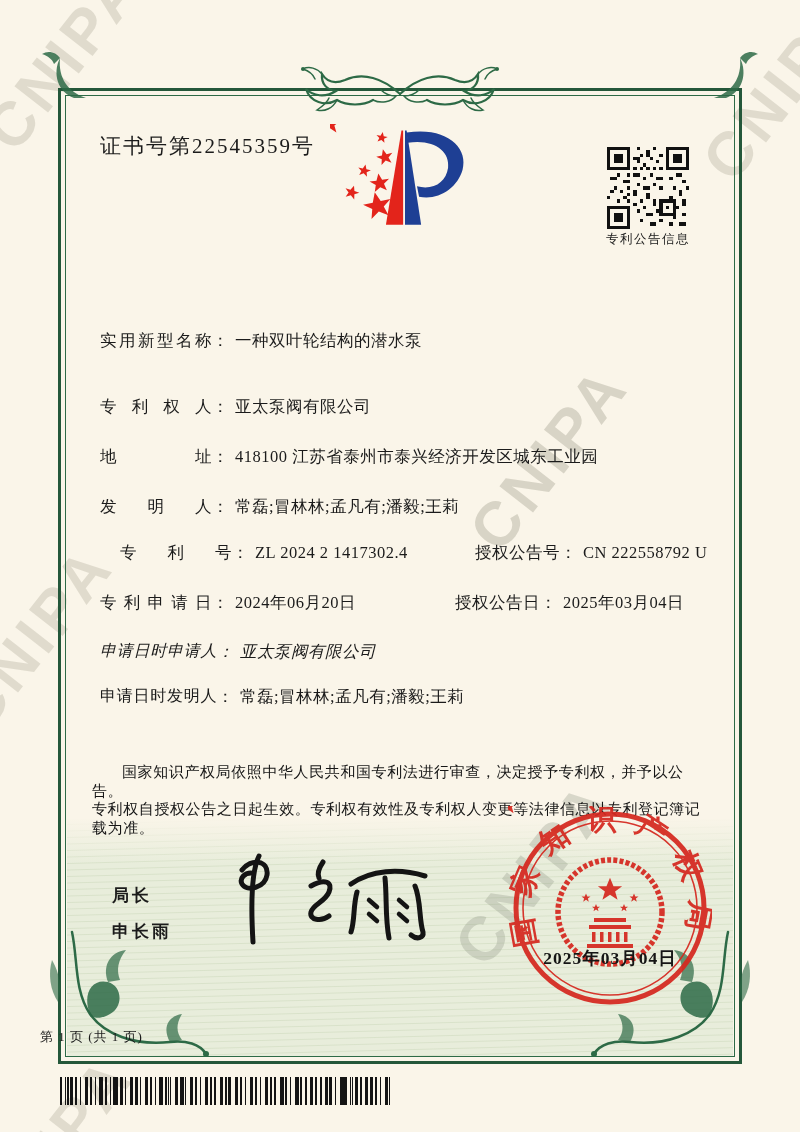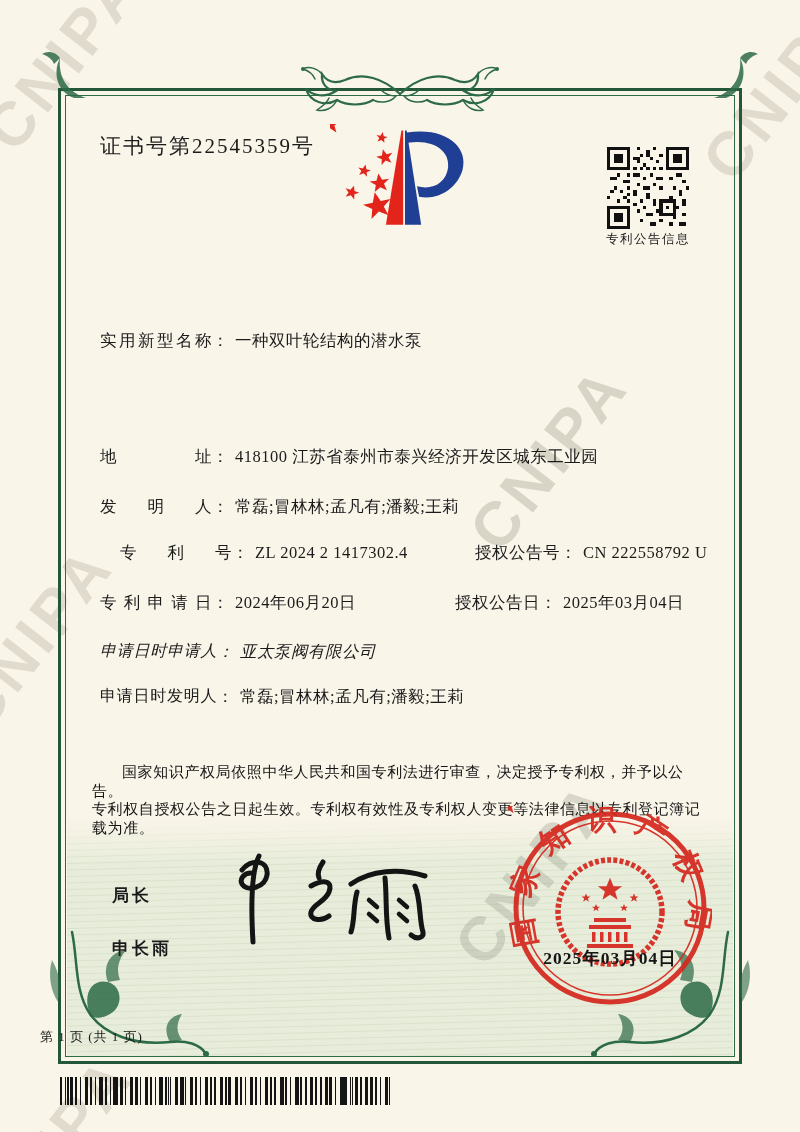--- a/index.html
+++ b/index.html
@@ -51,21 +51,21 @@
   
   .stmt{position:absolute;left:92px;right:86px;z-index:3;font-size:15px;
         letter-spacing:.6px;color:#161616;}
   .stmt.l1{top:763px;text-indent:2em;}
   .stmt.l2{top:800px;}
 
   
   .sig-title{position:absolute;left:112px;top:884px;font-size:17px;font-weight:700;
              letter-spacing:3px;z-index:4;font-family:"Liberation Sans","DejaVu Sans",sans-serif;}
   .sig-name{position:absolute;left:112px;top:920px;font-size:17px;font-weight:700;
-            letter-spacing:3px;z-index:4;font-family:"Liberation Sans","DejaVu Sans",sans-serif;margin-top:17px;}
+            letter-spacing:3px;z-index:4;font-family:"Liberation Sans","DejaVu Sans",sans-serif;}
   .sig-svg{position:absolute;left:195px;top:842px;width:250px;height:115px;z-index:4;}
 
   
   .seal{position:absolute;left:508px;top:806px;width:204px;height:204px;z-index:5;opacity:.93;}
   .seal-date{position:absolute;left:508px;top:946px;width:204px;text-align:center;
              font-size:17.5px;font-weight:600;letter-spacing:1px;color:#151515;z-index:6;}
 
   
   .footer{position:absolute;left:0;top:1028px;width:100%;text-align:left;
           font-size:13px;letter-spacing:1px;z-index:3;margin-left:40px;}
@@ -175,20 +175,23 @@
                M19,9h1v1h-1z M21,8h2v1h-2z M23,10h1v1h-1z M20,12h1v1h-1z M22,13h1v2h-1z M24,12h1v1h-1z M19,15h1v2h-1z M23,16h1v2h-1z M21,18h1v1h-1z
                M9,19h1v1h-1z M12,20h2v1h-2z M15,19h1v1h-1z M18,20h1v1h-1z M20,21h1v1h-1z M23,20h1v1h-1z M10,22h1v1h-1z M13,23h2v1h-2z M16,22h1v1h-1z M19,23h1v1h-1z M22,23h2v1h-2z M8,17h1v1h-1z M11,18h1v1h-1z
                M16,16h5v1h-5z M16,17h1v3h-1z M20,17h1v3h-1z M16,20h5v1h-5z M18,18h1v1h-1z"></path>
     </g>
   </svg>
   <div class="qr-caption">专利公告信息</div>
 
 
   <div class="row r0">
     <span class="flabel">实用新型名称</span><span>：</span><span class="fvalue">一种双叶轮结构的潜水泵</span>
+  </div>
+  <div class="row r1">
+    <span class="flabel">专利权人</span><span>：</span><span class="fvalue">亚太泵阀有限公司</span>
   </div>
   <div class="row r2">
     <span class="flabel">地址</span><span>：</span><span class="fvalue">418100 江苏省泰州市泰兴经济开发区城东工业园</span>
   </div>
   <div class="row r3">
     <span class="flabel">发明人</span><span>：</span><span class="fvalue">常磊;冒林林;孟凡有;潘毅;王莉</span>
   </div>
   <div class="row r4">
     <span class="flabel">专利号</span><span>：</span><span class="fvalue">ZL 2024 2 1417302.4</span>
     <span class="rcol"><span>授权公告号</span><span>：</span><span class="fvalue">CN 222558792 U</span></span>

